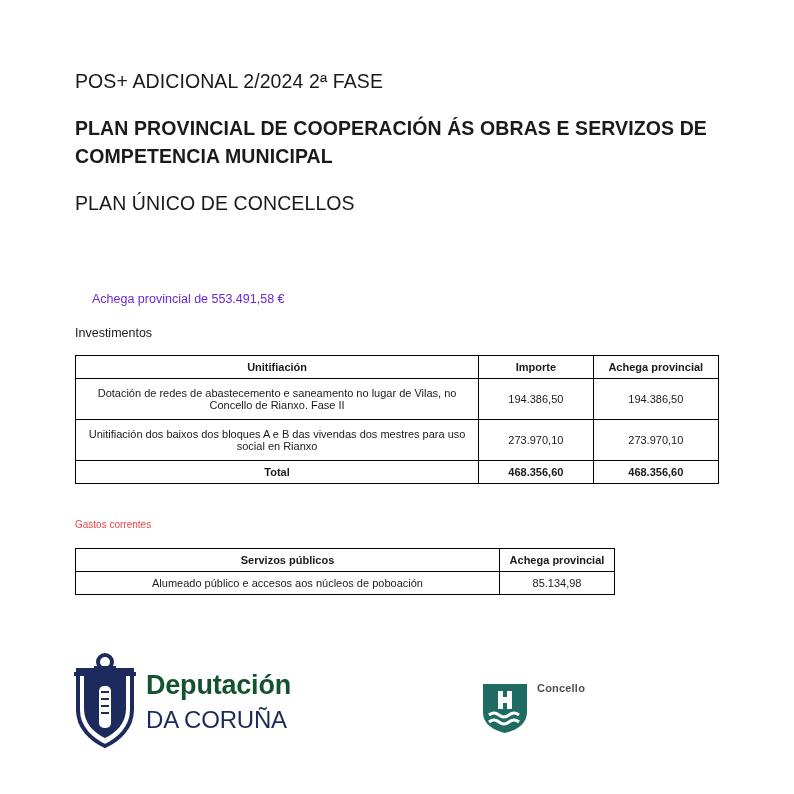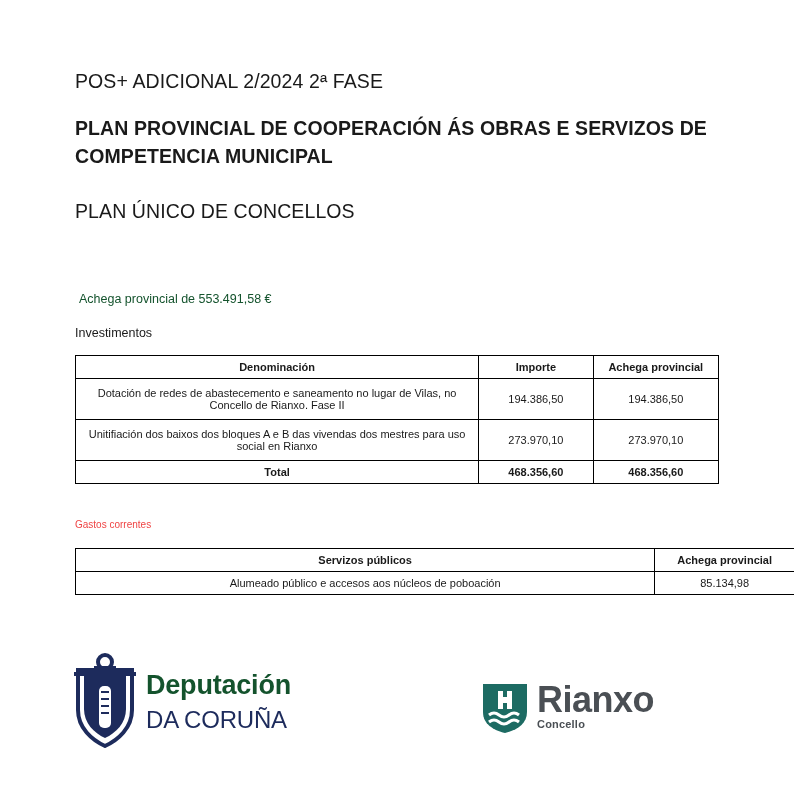--- a/index.html
+++ b/index.html
@@ -35,28 +35,28 @@
     line-height: 1.0;
     color: #1a1a1a;
     margin-bottom: 22px;
   }
   .h-block {
     font-size: 19.5px;
     font-weight: bold;
     letter-spacing: 0.1px;
     line-height: 1.45;
     color: #1a1a1a;
-    margin-bottom: 32px;
+    margin-bottom: 24px;
   }
   .intro {
     position: absolute;
-    left: 79px;
+    left: 92px;
     top: 292px;
     font-size: 12.5px;
-    color: #14532d;
+    color: #6d28d9;
   }
   .label-investimentos {
     position: absolute;
     left: 75px;
     top: 326px;
     font-size: 12.5px;
     color: #1a1a1a;
   }
   table.doc {
     position: absolute;
@@ -87,21 +87,21 @@
     position: absolute;
     left: 75px;
     top: 519px;
     font-size: 10px;
     color: #ef4444;
     text-align: center;
   }
   .t-gastos {
     left: 75px;
     top: 548px;
-    width: 720px;
+    width: 540px;
   }
   .t-gastos .g-serv { width: 528px; text-align: center; }
   .t-gastos .g-ach { width: 116px; text-align: center; }
 
   
   .logo-dep {
     position: absolute;
     left: 72px;
     top: 648px;
     width: 220px;
@@ -178,21 +178,21 @@
     <div class="h-line">PLAN ÚNICO DE CONCELLOS</div>
   </div>
 
   <div class="intro">Achega provincial de 553.491,58 €</div>
 
   <div class="label-investimentos">Investimentos</div>
 
   <table class="doc t-investimentos">
     <thead>
       <tr>
-        <th class="c-den">Denominación</th>
+        <th class="c-den">Unitifiación</th>
         <th class="c-imp">Importe</th>
         <th class="c-ach">Achega provincial</th>
       </tr>
     </thead>
     <tbody>
       <tr class="row-tall">
         <td class="c-den">Dotación de redes de abastecemento e saneamento no lugar de Vilas, no Concello de Rianxo. Fase II</td>
         <td class="c-imp">194.386,50</td>
         <td class="c-ach">194.386,50</td>
       </tr>
@@ -243,18 +243,17 @@
   </div>
 
   <div class="logo-rianxo">
     <svg class="rianxo-mark" viewBox="0 0 48 52">
       <path d="M2 2 H46 V30 C46 42 36 48 24 51 C12 48 2 42 2 30 Z" fill="#1d6b63"></path>
       <path d="M17 9 H22 V15 H26 V9 H31 V27 H26 V21 H22 V27 H17 Z" fill="#ffffff"></path>
       <path d="M8 33 q5 -4 10 0 q5 4 10 0 q5 -4 10 0" stroke="#ffffff" stroke-width="3" fill="none"></path>
       <path d="M8 40 q5 -4 10 0 q5 4 10 0 q5 -4 10 0" stroke="#ffffff" stroke-width="3" fill="none"></path>
     </svg>
     <div class="rianxo-text">
-      <div class="r1">Rianxo</div>
       <div class="r2">Concello</div>
     </div>
   </div>
 
 </div>
 
 </body></html>

